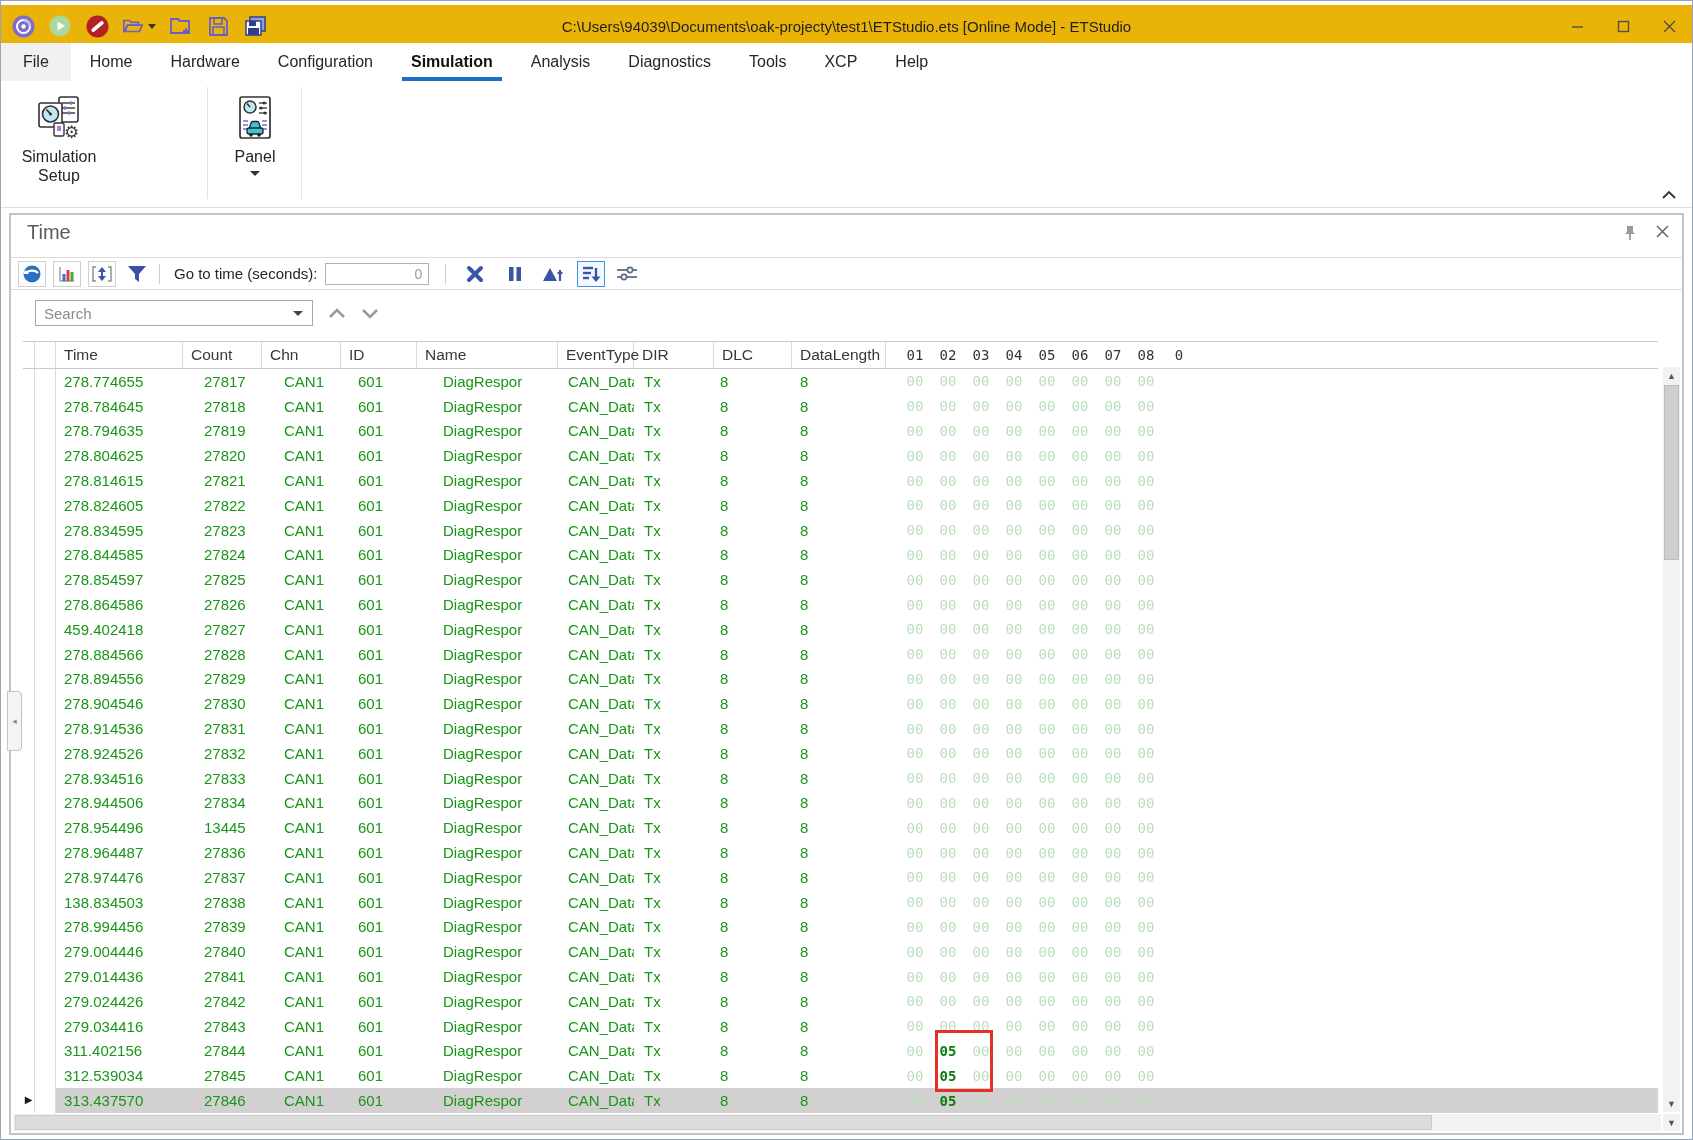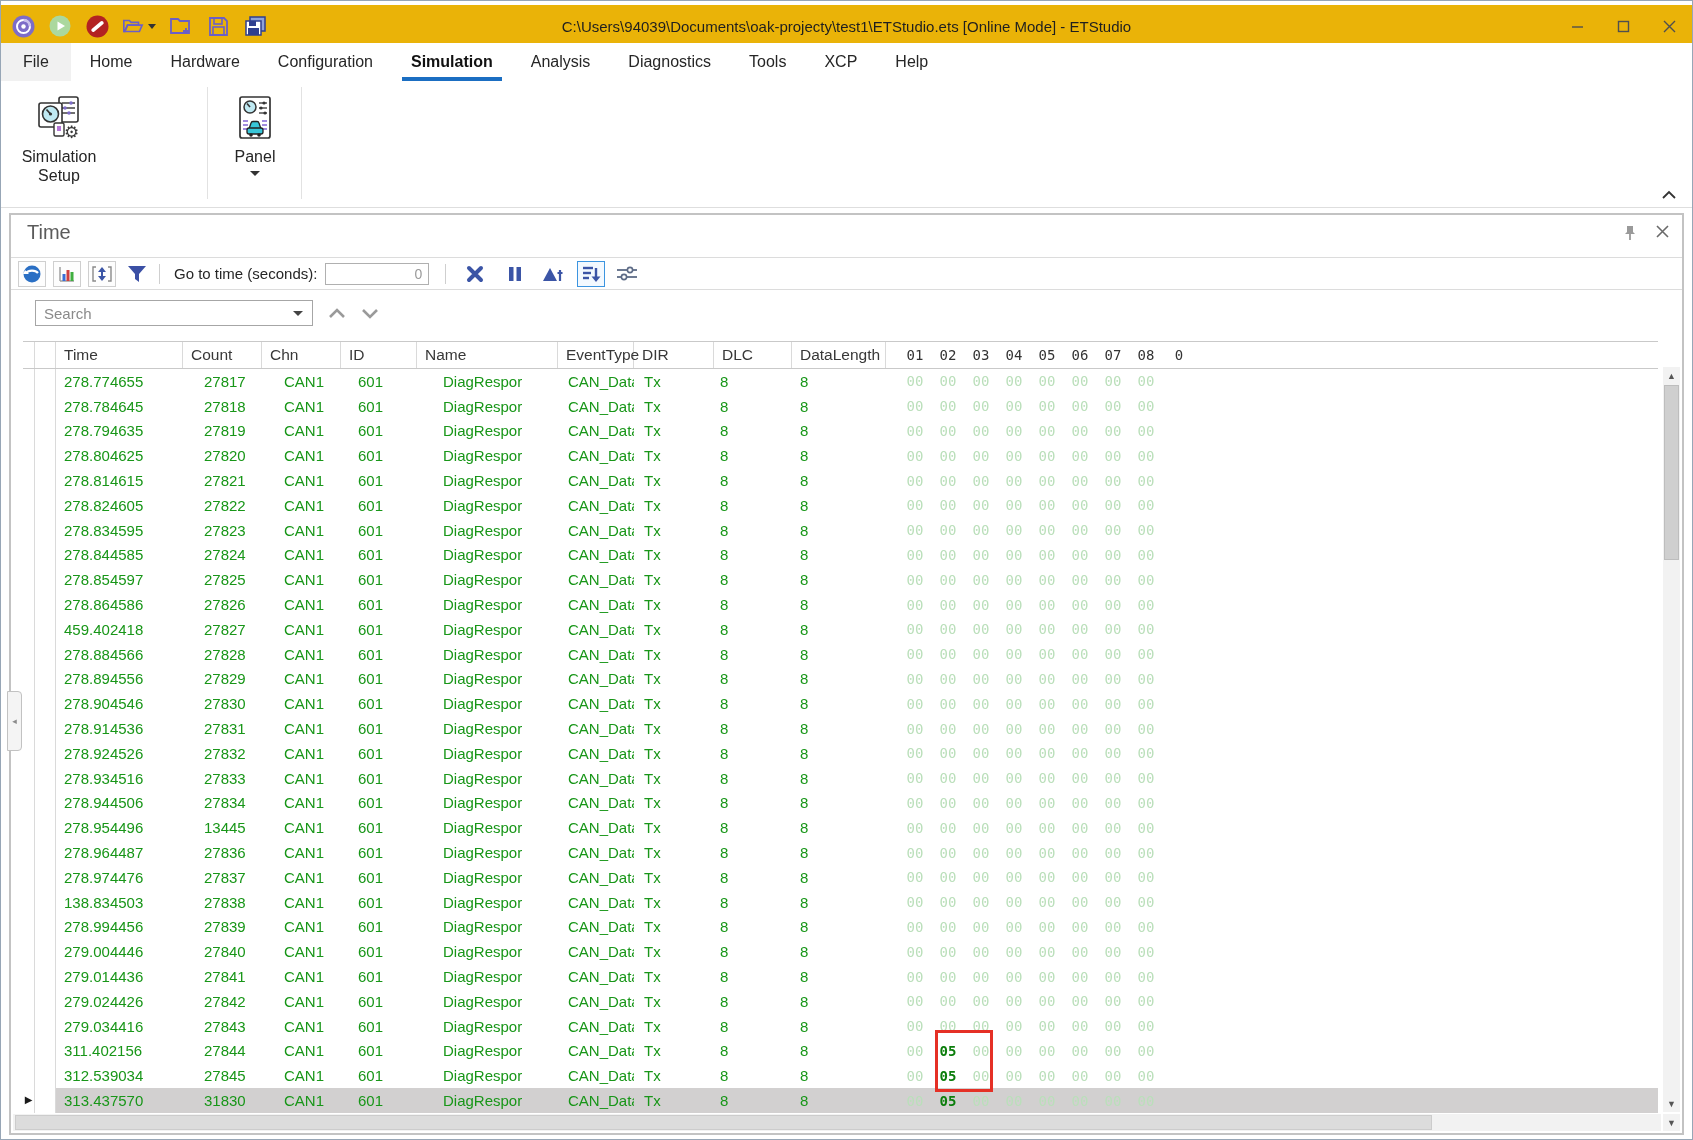--- a/index.html
+++ b/index.html
@@ -1021,21 +1021,21 @@
             <span class="by">00</span>
             <span class="by">00</span>
           </span>
         </div>
         <div class="tr sel">
           <span class="td gut" style="width: 12px; padding-left: 0px;">
             <span class="rowmark">▶</span>
           </span>
           <span class="td gut" style="width: 21px; padding-left: 0px;"></span>
           <span class="td" style="width: 127px; padding-left: 8px;">313.437570</span>
-          <span class="td" style="width: 79px; padding-left: 21px;">31830</span>
+          <span class="td" style="width: 79px; padding-left: 21px;">27846</span>
           <span class="td" style="width: 79px; padding-left: 22px;">CAN1</span>
           <span class="td" style="width: 76px; padding-left: 17px;">601</span>
           <span class="td" style="width: 141px; padding-left: 26px;">DiagRespor</span>
           <span class="td" style="width: 76px; padding-left: 10px;">CAN_Data</span>
           <span class="td" style="width: 80px; padding-left: 10px;">Tx</span>
           <span class="td" style="width: 78px; padding-left: 6px;">8</span>
           <span class="td" style="width: 94px; padding-left: 8px;">8</span>
           <span class="td c-bytes" style="flex: 1 1 0%;">
             <span class="by">00</span>
             <span class="by hl">05</span>

